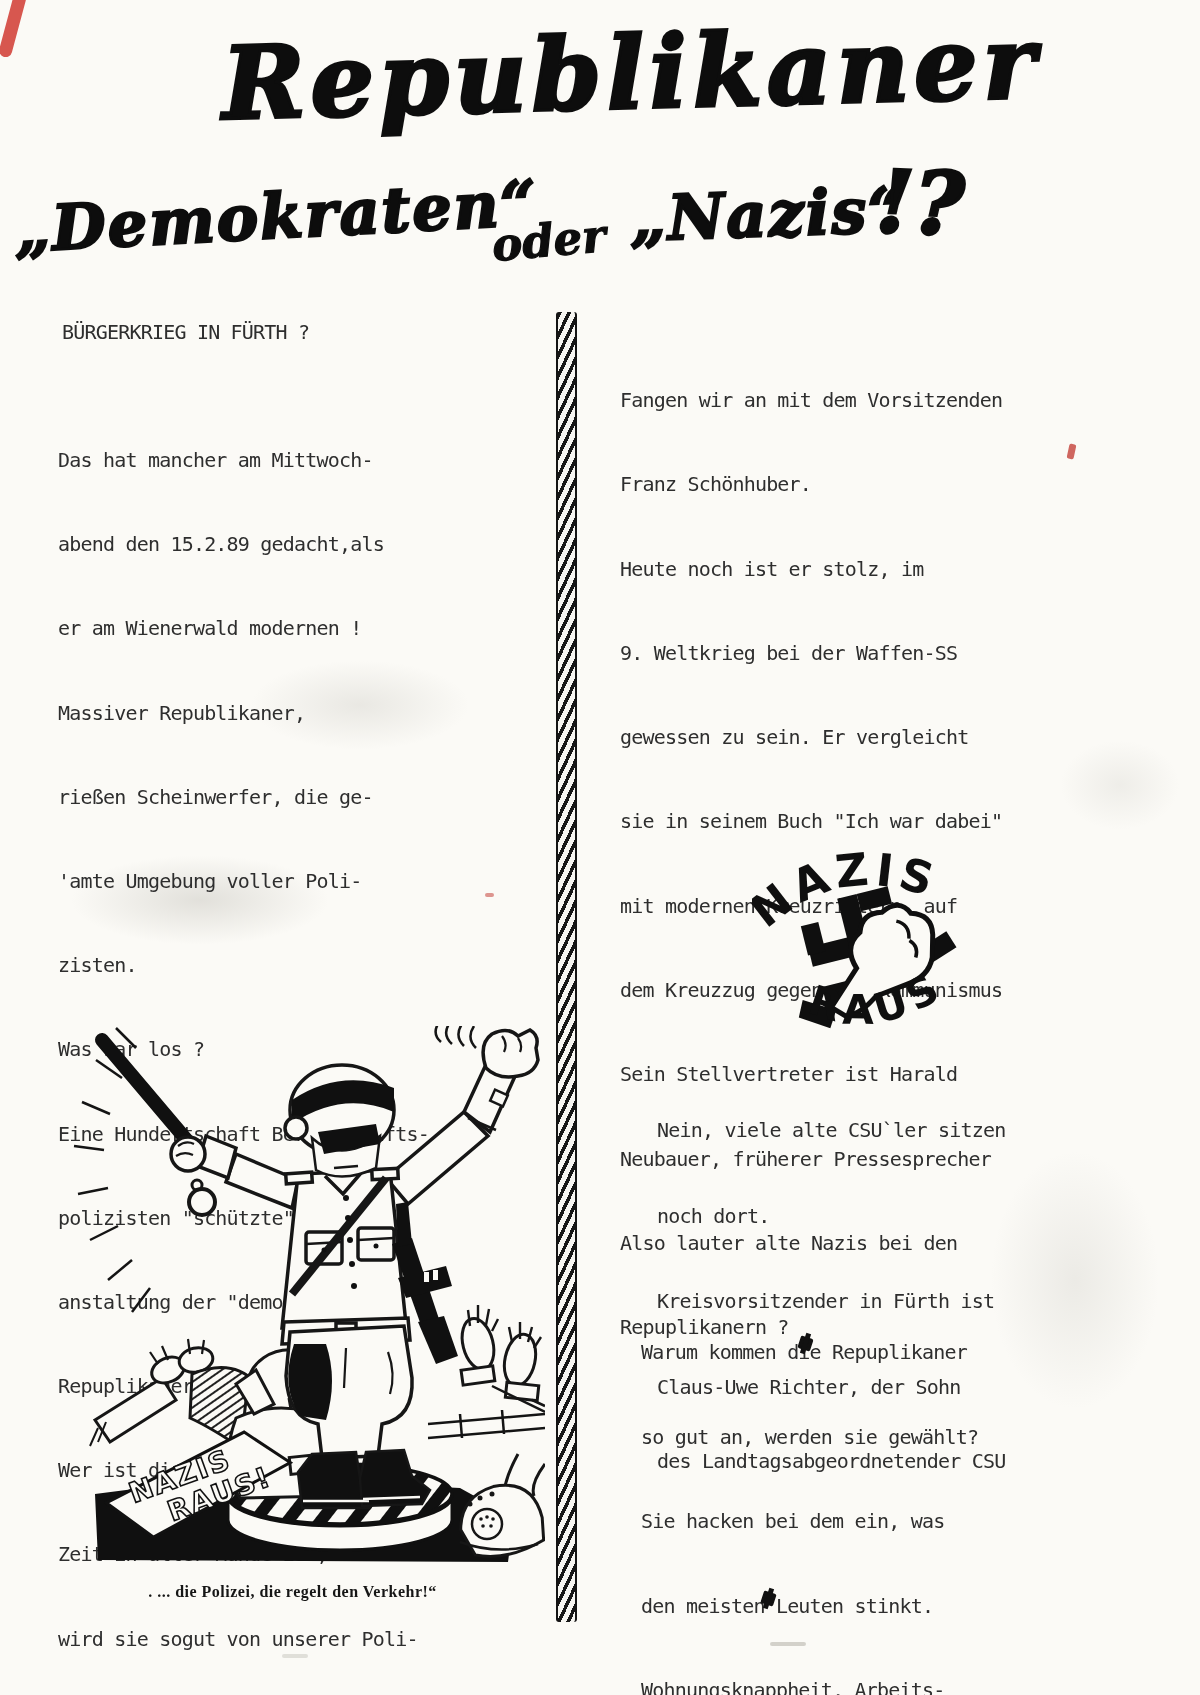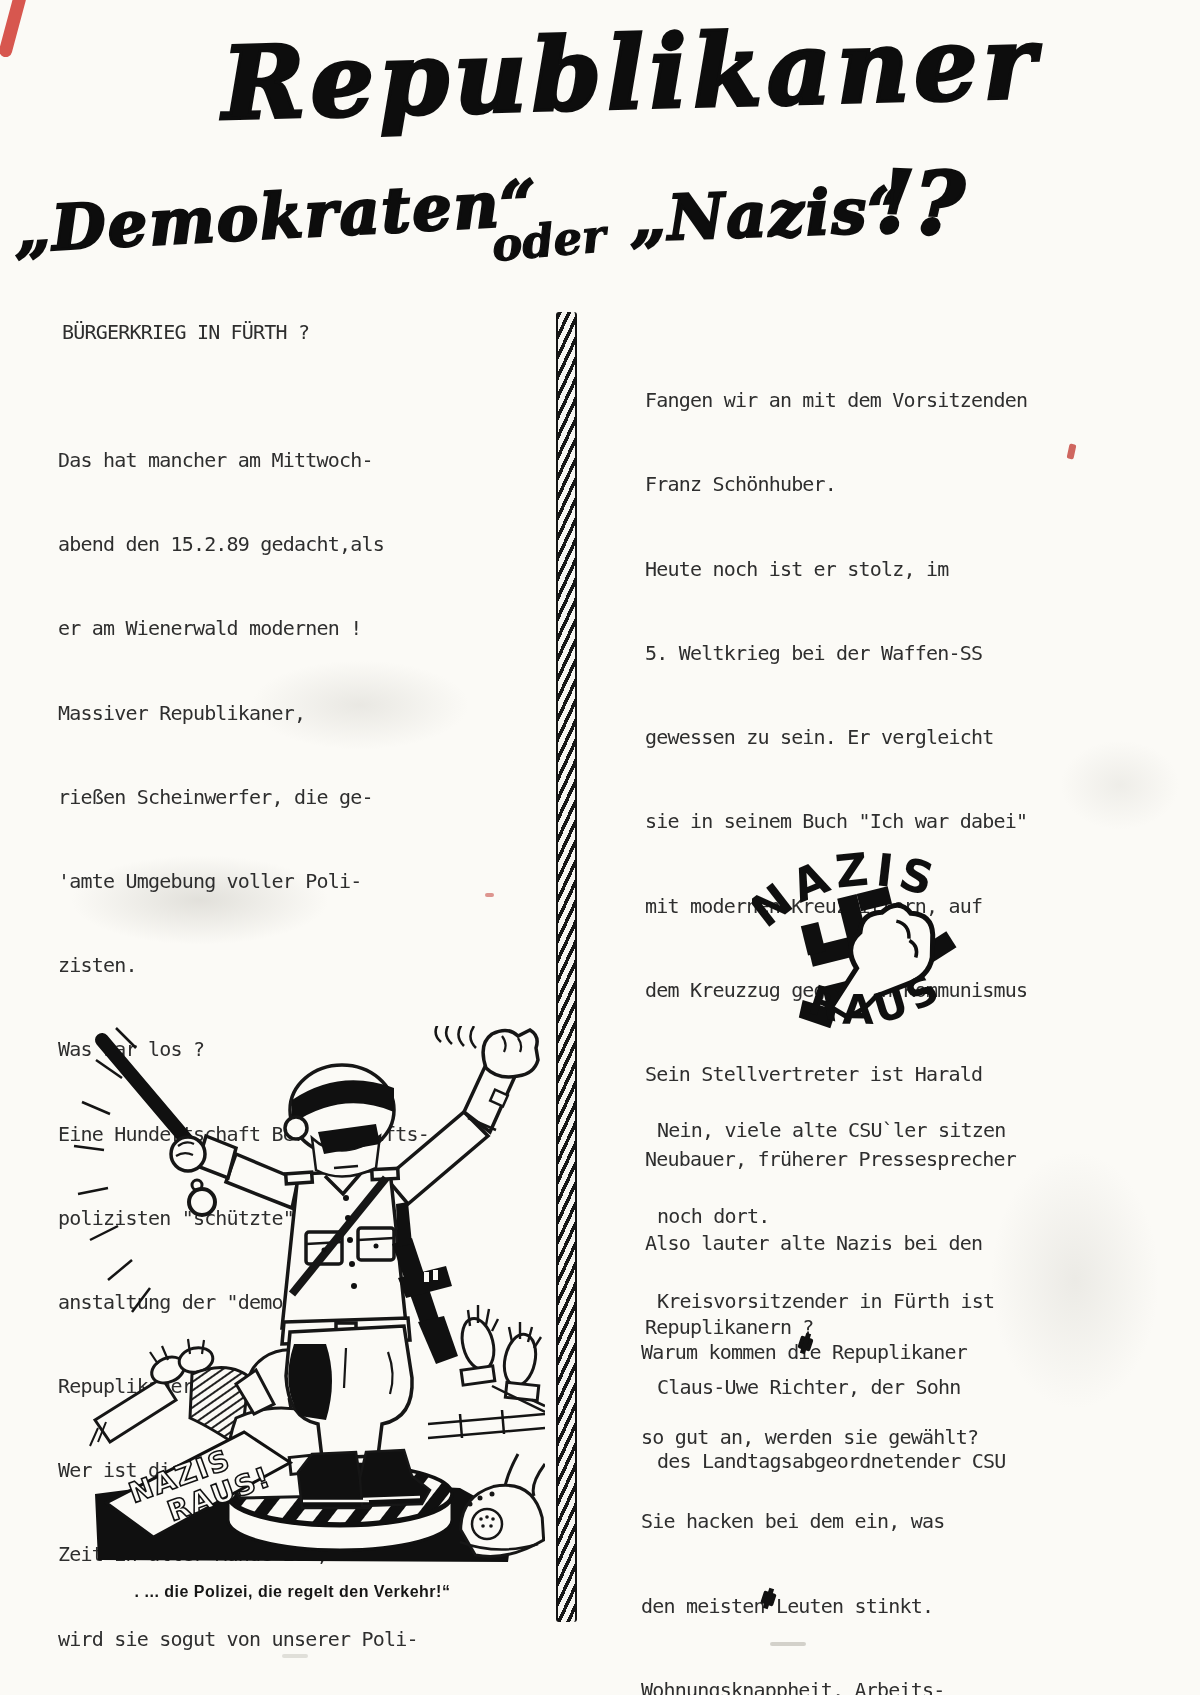--- a/index.html
+++ b/index.html
@@ -16,21 +16,21 @@
   .title1{left:222px;top:14px;font-size:100px;letter-spacing:5px;-webkit-text-stroke:3.2px #0d0d0d;transform:rotate(-1.5deg);}
   .t2a{left:14px;top:180px;font-size:62px;letter-spacing:2px;transform:rotate(-3deg);}
   .t2b{left:492px;top:214px;font-size:45px;-webkit-text-stroke:1.2px #0d0d0d;transform:rotate(-5deg);}
   .t2c{left:630px;top:178px;font-size:62px;letter-spacing:2px;transform:rotate(-2deg);}
   .t2d{left:876px;top:152px;font-size:86px;-webkit-text-stroke:3.4px #0d0d0d;transform:rotate(2deg);}
   
   .tw{position:absolute;font-size:20px;letter-spacing:-0.8px;white-space:pre;}
   .lc-head{left:62px;top:320px;}
   .lc-para{left:58px;top:400px;}
   .lc-para .l{height:36.2px;}
-  .rc1{left:645px;top:340px;}
+  .rc1{left:620px;top:340px;}
   .rc1 .l{height:36.3px;}
   .rc2{left:657px;top:1070px;}
   .rc2 .l{height:37.5px;}
   .rc2 .l:nth-child(4){height:26px;}
   .rc2 .l:nth-child(5){height:30px;}
   .rc3{left:641px;top:1292px;}
   .rc3 .l{height:36.6px;}
   
   .rope{
     position:absolute;left:556px;top:312px;width:17px;height:1310px;
@@ -50,21 +50,21 @@
   .sm1{left:70px;top:855px;width:260px;height:90px;}
   .sm2{left:250px;top:660px;width:220px;height:90px;opacity:.7;}
   .sm3{left:990px;top:1150px;width:170px;height:260px;opacity:.6;}
   .sm4{left:1060px;top:740px;width:120px;height:90px;opacity:.5;}
   .dash{position:absolute;background:#b9b6ae;height:4px;border-radius:2px;opacity:.6;}
   .dash1{left:770px;top:1642px;width:36px;}
   .dash2{left:282px;top:1654px;width:26px;opacity:.4;}
   
   .cartoon{position:absolute;left:40px;top:1026px;}
   .caption{position:absolute;left:40px;top:1583px;width:505px;text-align:center;
-    font-family:Liberation Sans, sans-serif;font-weight:bold;font-size:16px;color:#161616;letter-spacing:.5px;}
+    font-family:Liberation Serif, serif;font-weight:bold;font-size:16px;color:#161616;letter-spacing:.5px;}
   .logo{position:absolute;left:752px;top:833px;}
 </style>
 </head>
 <body>
 
 <div class="page">
 
   <div class="red-stroke"></div>
   <div class="redmark-a"></div>
   <div class="redmark-b"></div>
@@ -100,21 +100,21 @@
     <div class="l">wird sie sogut von unserer Poli-</div>
     
   </div>
 
   <div class="rope"></div>
 
   <div class="tw rc1">
     <div class="l">Fangen wir an mit dem Vorsitzenden</div>
     <div class="l">Franz Schönhuber.</div>
     <div class="l">Heute noch ist er stolz, im</div>
-    <div class="l">5. Weltkrieg bei der Waffen-SS</div>
+    <div class="l">9. Weltkrieg bei der Waffen-SS</div>
     <div class="l">gewessen zu sein. Er vergleicht</div>
     <div class="l">sie in seinem Buch "Ich war dabei"</div>
     <div class="l">mit modernen Kreuzrittern, auf</div>
     <div class="l">dem Kreuzzug gegen den Kommunismus</div>
     <div class="l">Sein Stellvertreter ist Harald</div>
     <div class="l">Neubauer, früherer Pressesprecher</div>
     <div class="l">Also lauter alte Nazis bei den</div>
     <div class="l">Repuplikanern ?</div>
   </div>
 

